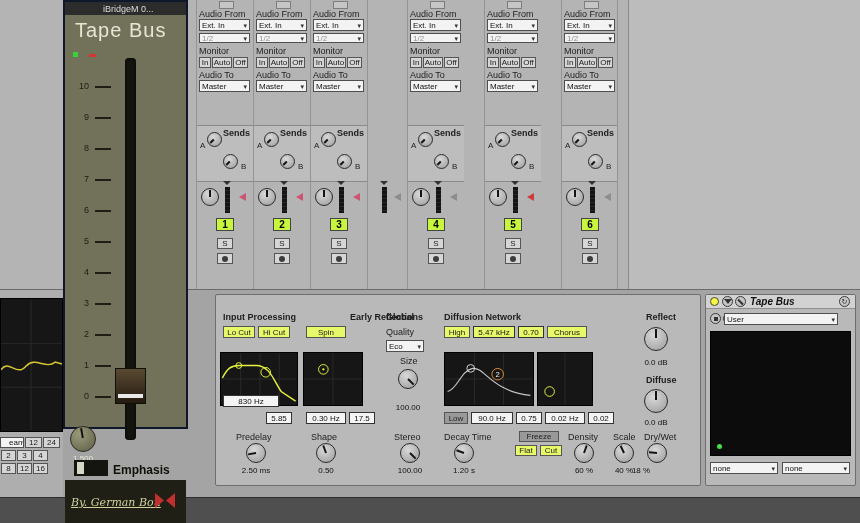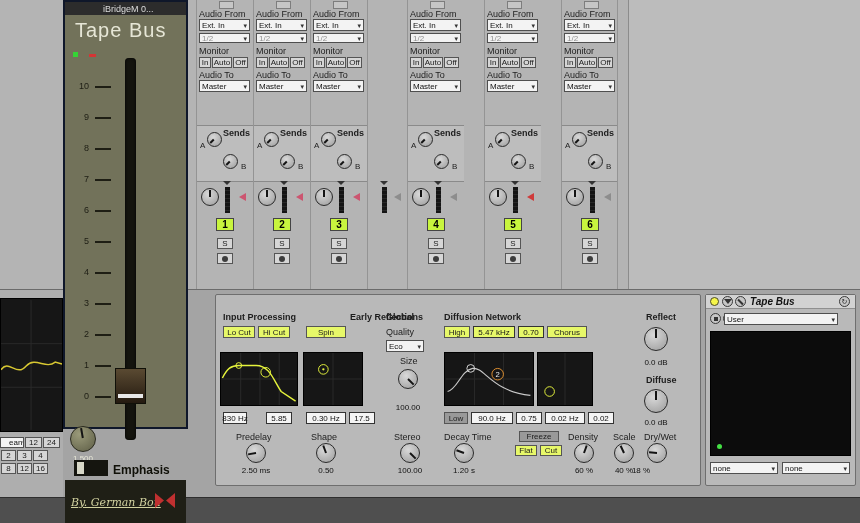--- a/index.html
+++ b/index.html
@@ -383,21 +383,21 @@
       <div class="abs knob" style="left:428px;top:32px;width:24px;height:24px;">
           <div class="kp" style="transform:rotate(0deg);"></div>
         </div>
       <div class="abs cval" style="left:420px;top:63px;width:40px;">0.0 dB</div>
       <div class="abs lbl bold" style="left:430px;top:80px;">Diffuse</div>
       <div class="abs knob" style="left:428px;top:94px;width:24px;height:24px;">
           <div class="kp" style="transform:rotate(0deg);"></div>
         </div>
       <div class="abs cval" style="left:420px;top:123px;width:40px;">0.0 dB</div>
 
-      <div class="abs vbox" style="left:7px;top:117px;width:24px;height:12px;">830 Hz</div>
+      <div class="abs vbox" style="left:7px;top:100px;width:56px;height:12px;">830 Hz</div>
       <div class="abs vbox" style="left:50px;top:117px;width:26px;height:12px;">5.85</div>
       <div class="abs vbox" style="left:90px;top:117px;width:40px;height:12px;">0.30 Hz</div>
       <div class="abs vbox" style="left:133px;top:117px;width:26px;height:12px;">17.5</div>
       <div class="abs btn gbtn" style="left:228px;top:117px;width:24px;height:12px;">Low</div>
       <div class="abs vbox" style="left:255px;top:117px;width:42px;height:12px;">90.0 Hz</div>
       <div class="abs vbox" style="left:300px;top:117px;width:26px;height:12px;">0.75</div>
       <div class="abs vbox" style="left:329px;top:117px;width:40px;height:12px;">0.02 Hz</div>
       <div class="abs vbox" style="left:372px;top:117px;width:26px;height:12px;">0.02</div>
 
       <div class="abs lbl" style="left:20px;top:137px;">Predelay</div>

